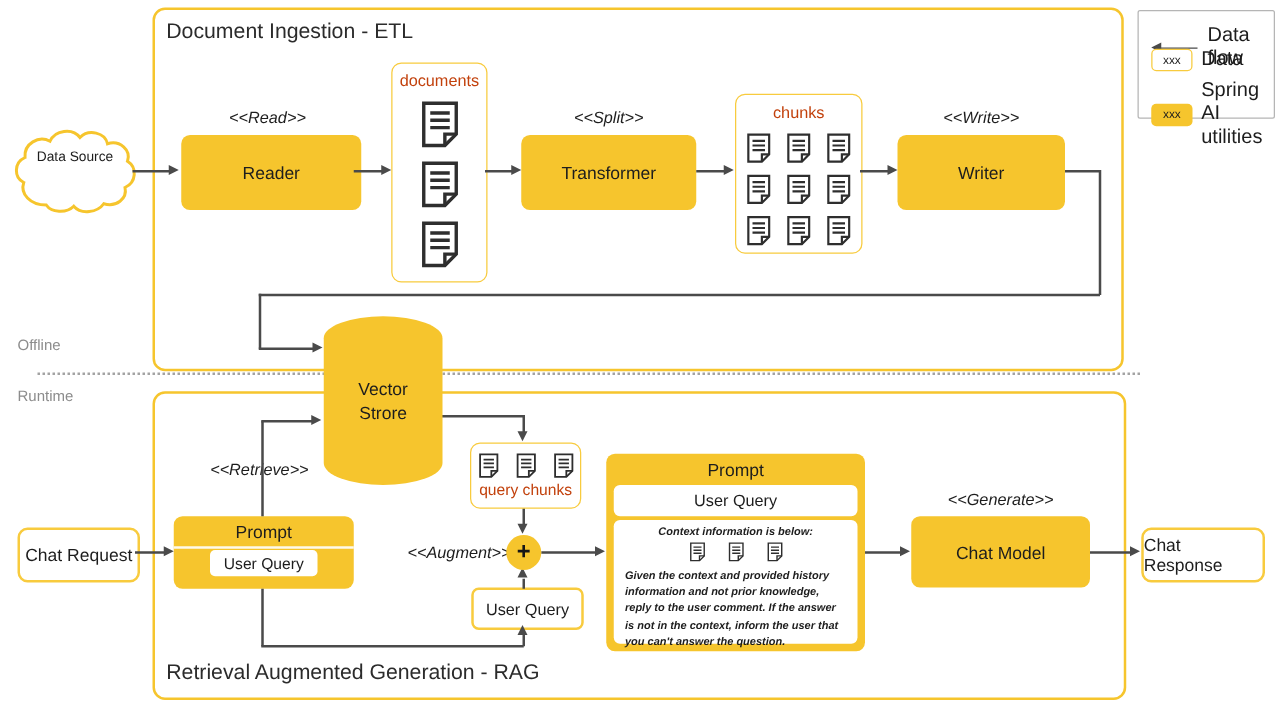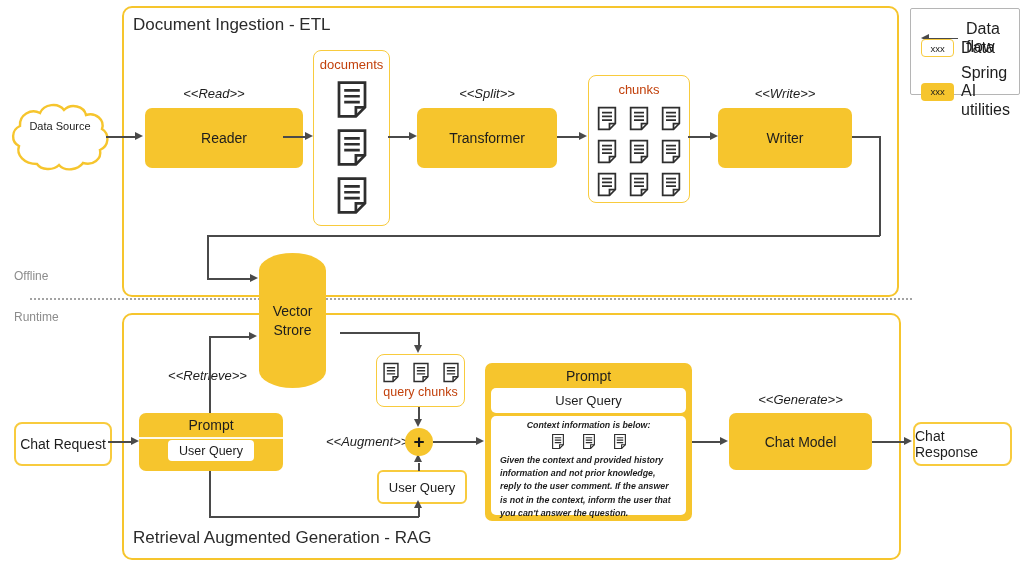--- a/index.html
+++ b/index.html
@@ -48,21 +48,21 @@
   .databox .dlabel{display:block;text-align:center;font-size:13px;color:#c2410c;margin-top:6px;}
   .doc-col{display:flex;flex-direction:column;align-items:center;gap:9px;margin-top:8px;}
   .doc-col .doc{width:34px;height:39px;}
   .doc-grid{display:grid;grid-template-columns:repeat(3,auto);gap:8px 10px;justify-content:center;margin-top:9px;}
   .doc-grid .doc{width:22px;height:25px;}
   .doc-row-sm{display:flex;justify-content:center;gap:12px;margin-top:7px;}
   .doc-row-sm .doc{width:18px;height:21px;}
   .doc-row-xs{display:flex;justify-content:center;gap:17px;margin-top:3px;}
   .doc-row-xs .doc{width:14px;height:17px;}
   
-  #vector-store{left:259px;top:253px;width:67px;height:135px;background:var(--yellow);border-radius:50%/13%;z-index:6;display:flex;align-items:center;justify-content:center;text-align:center;font-size:14px;line-height:1.3;color:#1d1d1d;padding:0 12px;box-sizing:border-box;}
+  #vector-store{left:259px;top:253px;width:95px;height:135px;background:var(--yellow);border-radius:50%/13%;z-index:6;display:flex;align-items:center;justify-content:center;text-align:center;font-size:14px;line-height:1.3;color:#1d1d1d;padding:0 12px;box-sizing:border-box;}
   
   #prompt-small{left:139px;top:413px;width:144px;height:58px;background:var(--yellow);border-radius:7px;}
   #prompt-small .phead{display:block;text-align:center;font-size:14px;color:#1d1d1d;margin-top:4px;}
   #prompt-small .pdiv{position:absolute;left:0;right:0;top:24px;height:1.5px;background:#fff;opacity:.9;}
   #prompt-small .inner{position:absolute;left:29px;top:27px;width:86px;height:21px;background:#fff;border-radius:4px;display:flex;align-items:center;justify-content:center;font-size:12.5px;color:#1d1d1d;}
   
   #plus-circle{left:405px;top:428px;width:28px;height:28px;border-radius:50%;background:var(--yellow);display:flex;align-items:center;justify-content:center;font-size:19px;font-weight:700;color:#161616;z-index:5;}
   
   #prompt-big{left:485px;top:363px;width:207px;height:158px;background:var(--yellow);border-radius:7px;z-index:4;}
   #prompt-big .phead{display:block;text-align:center;font-size:14px;color:#1d1d1d;margin-top:5px;}
@@ -115,21 +115,21 @@
   </div>
 
   <div id="cloud" class="abs">
     <svg width="100" height="72" viewBox="0 0 100 70">
       <path d="M27 62 C14 62 6 53 9 44 C1 40 1 28 10 24 C9 13 21 6 30 11 C34 2 48 0 54 8 C61 1 74 4 76 13 C86 10 95 18 92 27 C100 32 99 44 90 48 C92 57 83 64 73 61 C68 68 55 70 49 63 C43 69 31 68 27 62 Z" fill="#ffffff" stroke="#F6C52D" stroke-width="2.4"></path>
     </svg>
     <div class="cloud-label">Data Source</div>
   </div>
 
   <div class="stereotype" style="left:145px;top:86px;width:138px;font-style:italic;">&lt;&lt;Read&gt;&gt;</div>
-  <div class="ybox" style="left:145px;top:108px;width:158px;height:60px;">Reader</div>
+  <div class="ybox" style="left:145px;top:108px;width:144px;height:60px;">Reader</div>
 
   <div class="databox" style="left:313px;top:50px;width:75px;height:174px;">
     <span class="dlabel">documents</span>
     <div class="doc-col">
       <svg class="doc" viewBox="0 0 26 30">
           <path class="pg" d="M3 2 H23 V21 L16 28 H3 Z"></path>
           <path d="M23 21 H16 V28"></path>
           <path d="M7 8 H19 M7 12.5 H19 M7 17 H19"></path>
         </svg>
     <svg class="doc" viewBox="0 0 26 30">

